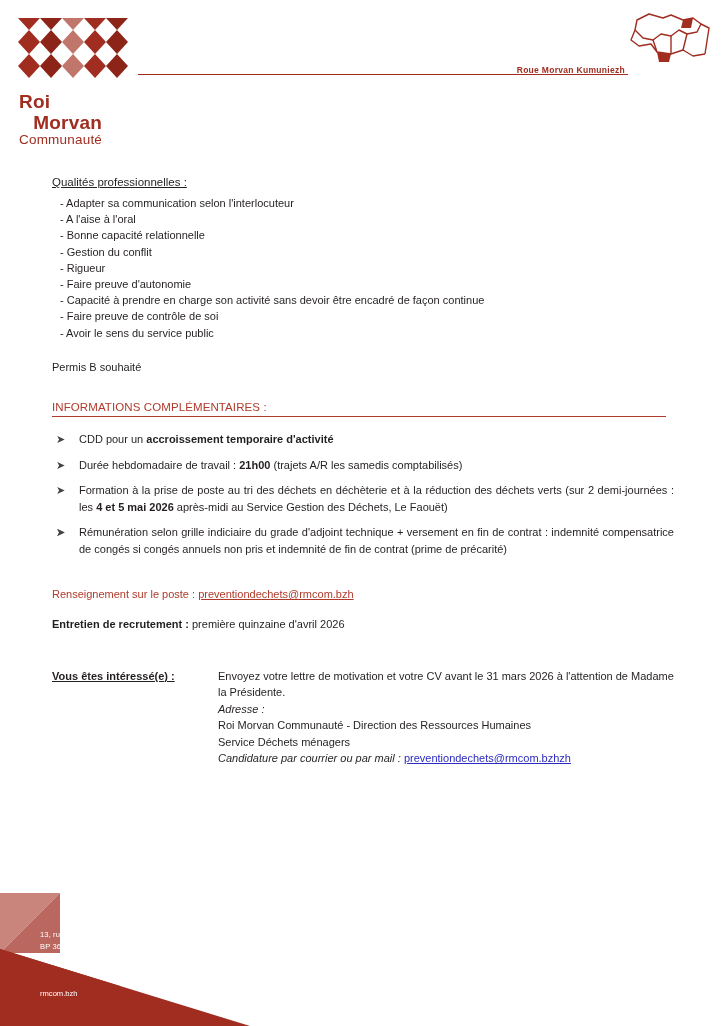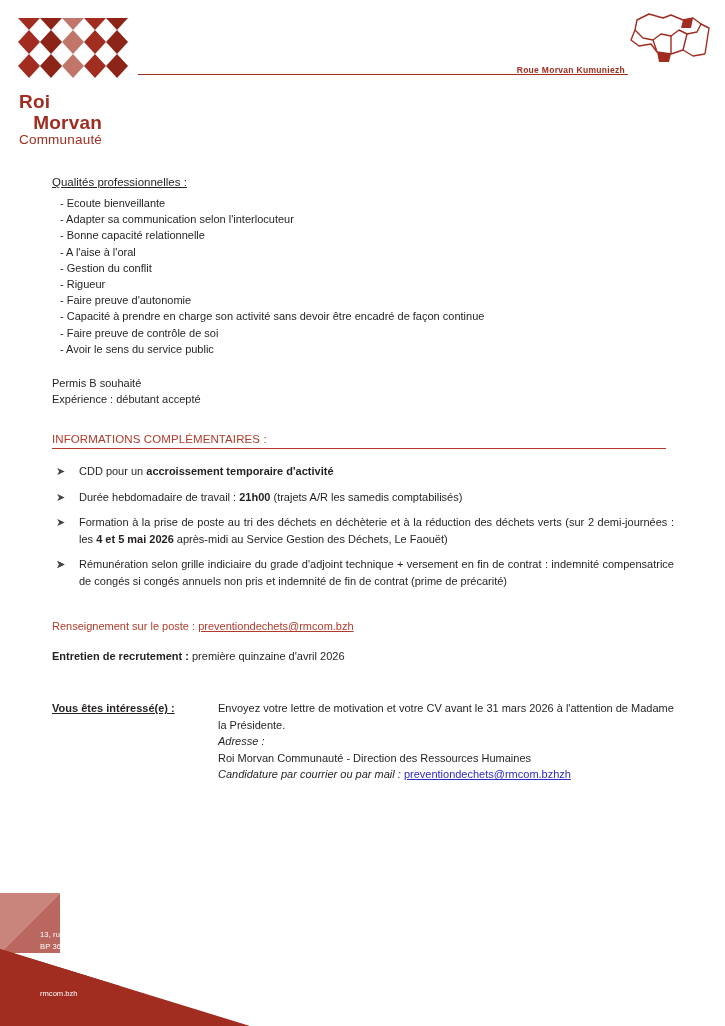--- a/index.html
+++ b/index.html
@@ -286,35 +286,33 @@
       </g>
       <path d="M74,12 L82,16 L78,42" fill="none" stroke="#a02d20" stroke-width="1.4"></path>
     </svg>
   </div>
 </div>
 
 <div class="content">
 
   <div class="sec-title">Qualités professionnelles :</div>
   <ul class="plain">
-    <li>- Ecoute bienveillante</li>
     <li>- Adapter sa communication selon l'interlocuteur</li>
+    <li>- A l'aise à l'oral</li>
     <li>- Bonne capacité relationnelle</li>
-    <li>- A l'aise à l'oral</li>
     <li>- Gestion du conflit</li>
     <li>- Rigueur</li>
     <li>- Faire preuve d'autonomie</li>
     <li>- Capacité à prendre en charge son activité sans devoir être encadré de façon continue</li>
     <li>- Faire preuve de contrôle de soi</li>
     <li>- Avoir le sens du service public</li>
   </ul>
 
   <div class="gap-18"></div>
   <div class="plain-line">Permis B souhaité</div>
-  <div class="plain-line">Expérience : débutant accepté</div>
 
   <div class="gap-26"></div>
 
   <div class="info-head">INFORMATIONS COMPLÉMENTAIRES :</div>
   <div class="info-rule"></div>
 
   <ul class="arrows">
     <li>
       <span class="mk">➤</span>
       <span>CDD pour un </span><b>accroissement temporaire d'activité</b>
@@ -350,20 +348,21 @@
 
   <div class="gap-26"></div>
   <div class="gap-12"></div>
 
   <div class="interested">
     <div class="label">Vous êtes intéressé(e) :</div>
     <div class="body">
       <div>Envoyez votre lettre de motivation et votre CV avant le 31 mars 2026 à l'attention de Madame la Présidente.</div>
       <div class="it">Adresse :</div>
       <div>Roi Morvan Communauté - Direction des Ressources Humaines</div>
+      <div>Service Déchets ménagers</div>
       <div><span class="it">Candidature par courrier ou par mail : </span><a href="#">preventiondechets@rmcom.bzhzh</a></div>
     </div>
   </div>
 
 </div>
 
 <div class="footer-shape">
   <svg width="250" height="185" viewBox="0 0 250 185" xmlns="http://www.w3.org/2000/svg">
     <polygon points="0,52 60,52 0,112" fill="#c9847c"></polygon>
     <polygon points="60,52 60,112 0,112" fill="#b9675f"></polygon>

